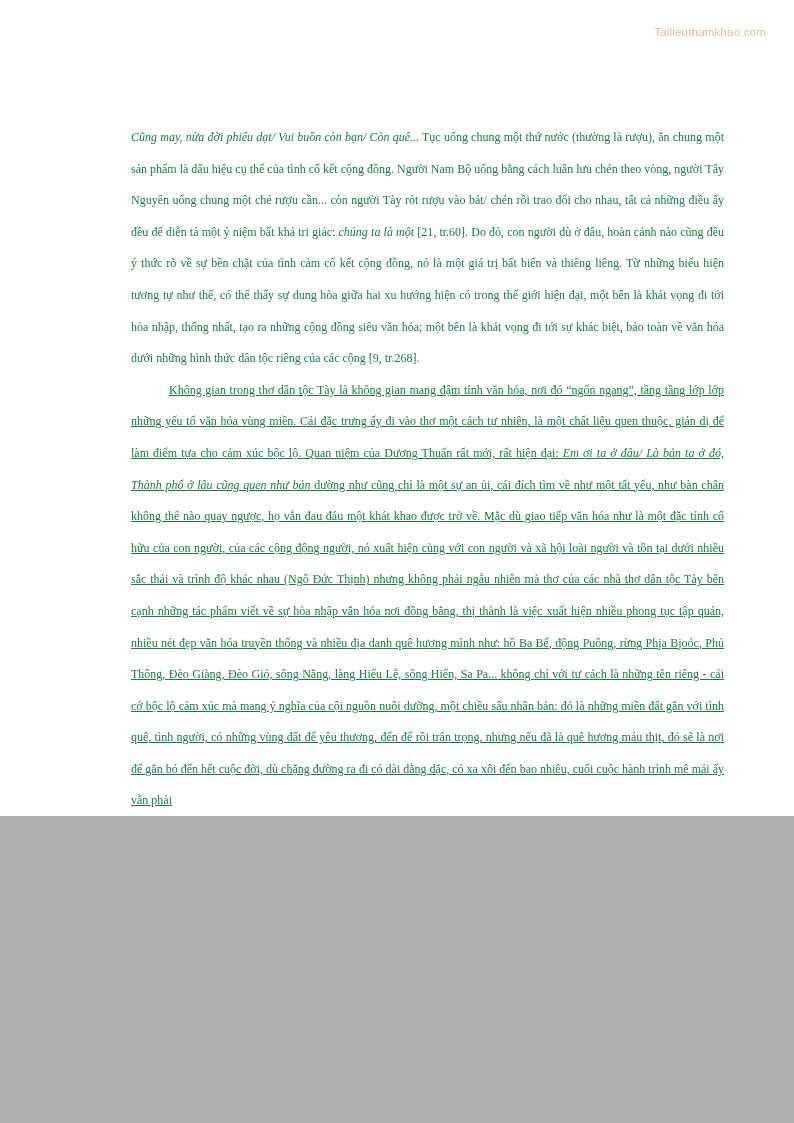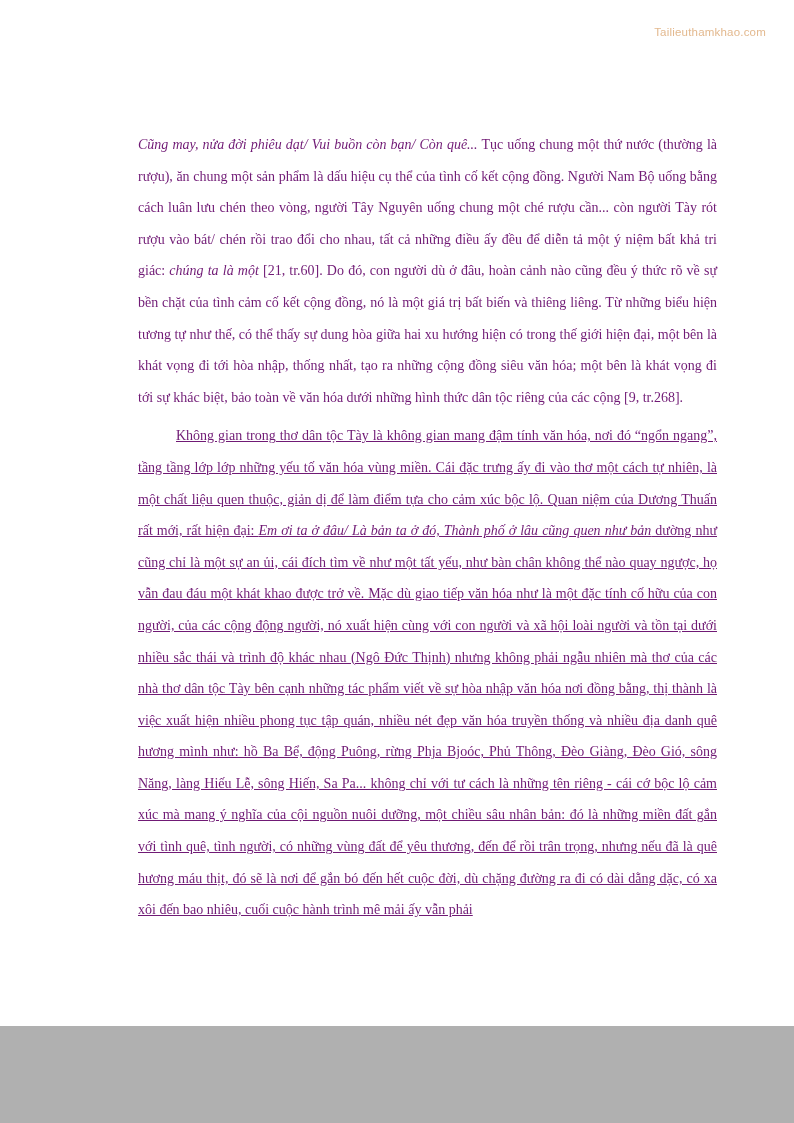--- a/index.html
+++ b/index.html
@@ -6,21 +6,21 @@
     margin: 0;
     padding: 0;
   }
   body {
     background: #b0b0b0;
     font-family: "Liberation Serif", serif;
   }
   .page {
     position: relative;
     width: 794px;
-    height: 1026px;
+    height: 816px;
     background: #ffffff;
     margin: 0 auto;
     overflow: hidden;
     box-sizing: border-box;
     padding-left: 33px;
   }
   .watermark {
     position: absolute;
     top: 26px;
     right: 28px;
@@ -30,26 +30,26 @@
     letter-spacing: 0.2px;
     white-space: nowrap;
   }
   .content {
     position: absolute;
     left: 131px;
     top: 122px;
     width: 593px;
   }
   p.para {
-    margin: 7px;
-    font-size: 14px;
+    margin: 0;
+    font-size: 12px;
     line-height: 31.6px;
     text-align: justify;
     text-justify: inter-word;
-    color: #701a75;
+    color: #15803d;
     hyphens: none;
   }
   p.para + p.para {
     margin-top: 0px;
   }
   .indent {
     text-indent: 38px;
     text-decoration: underline;
   }
   .it {

